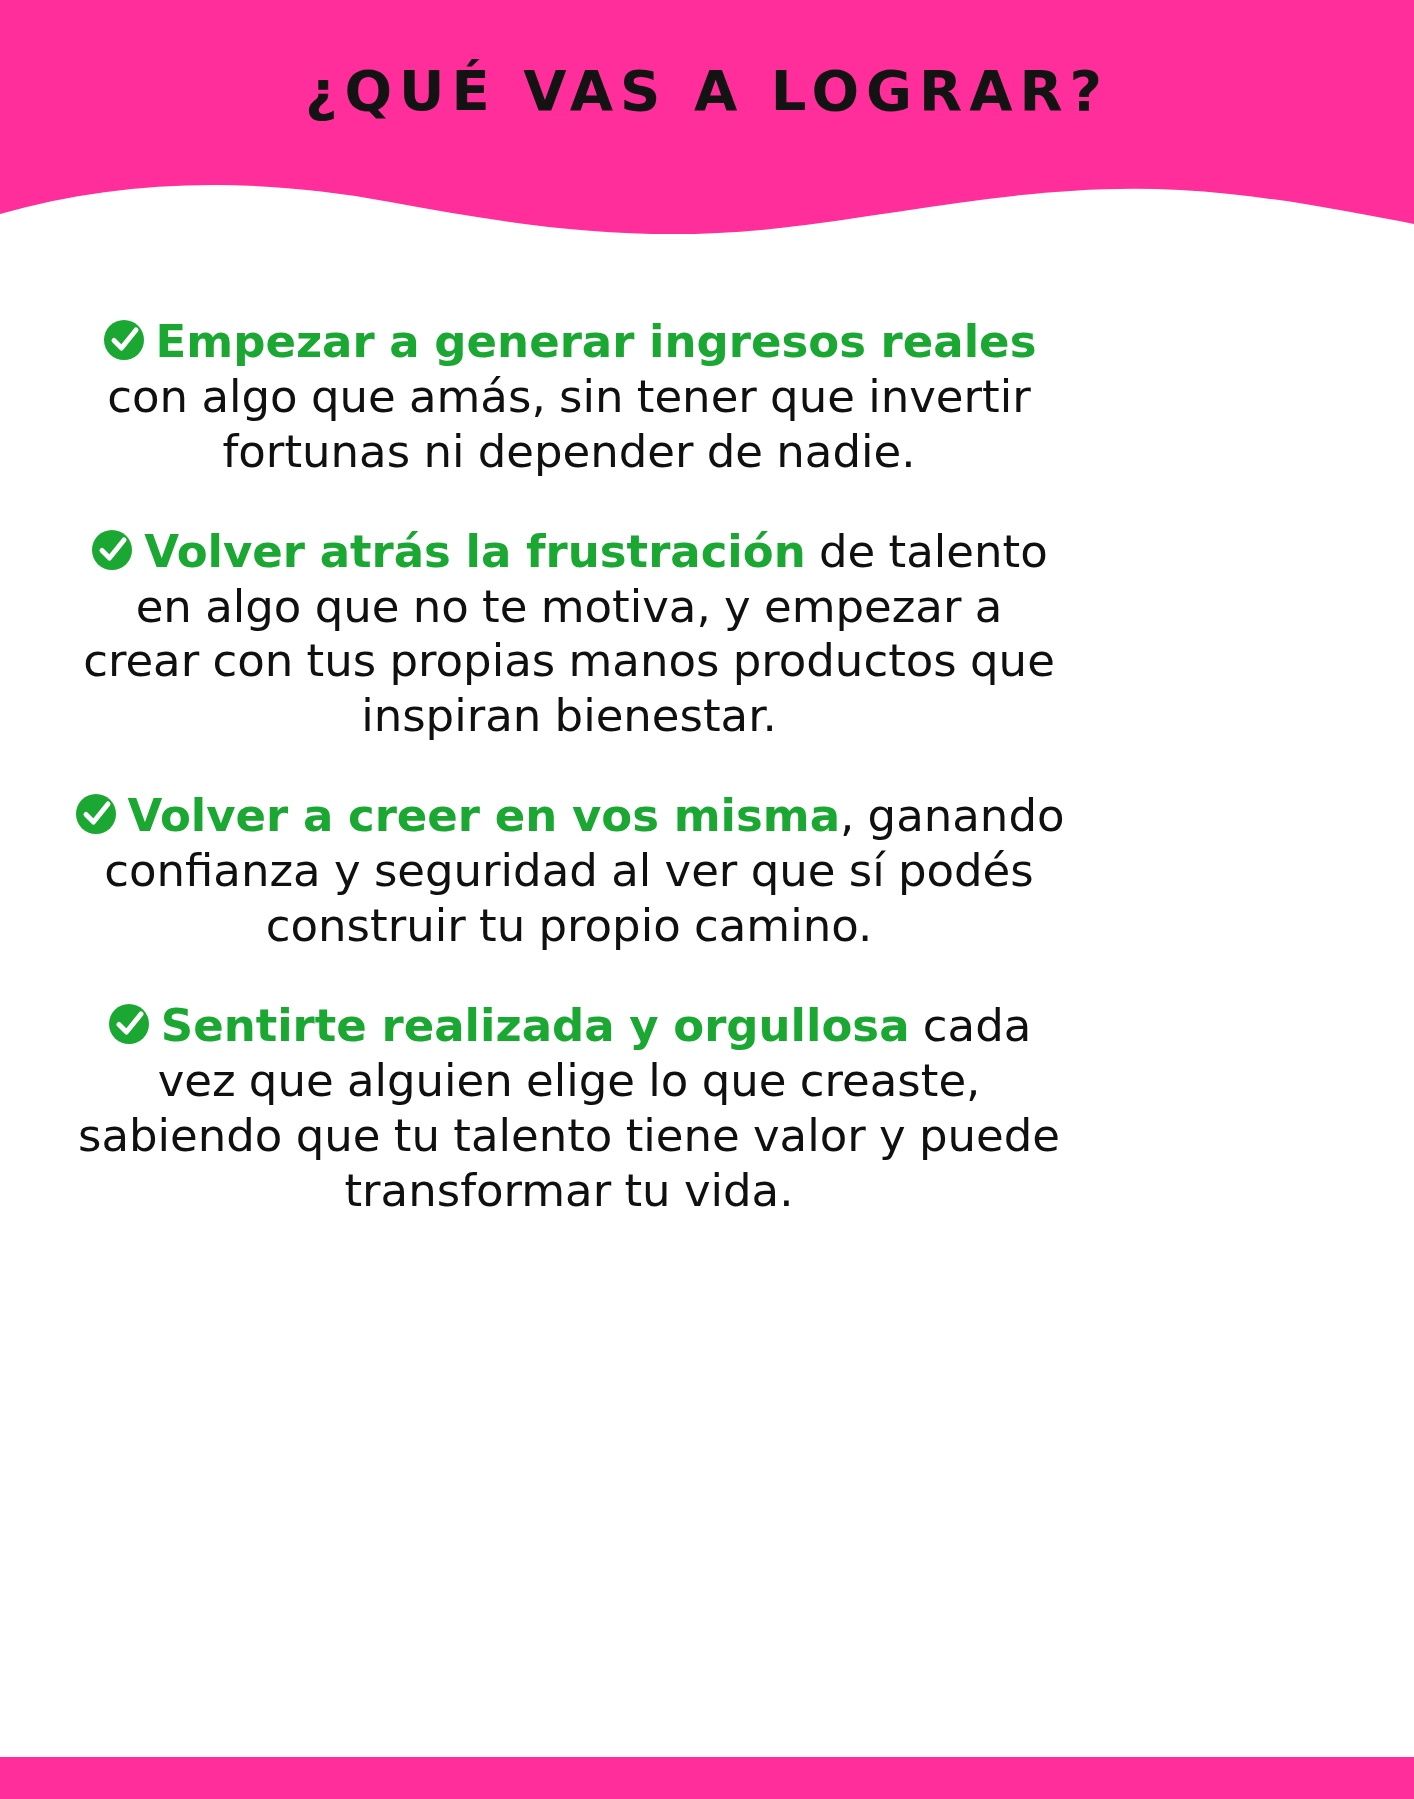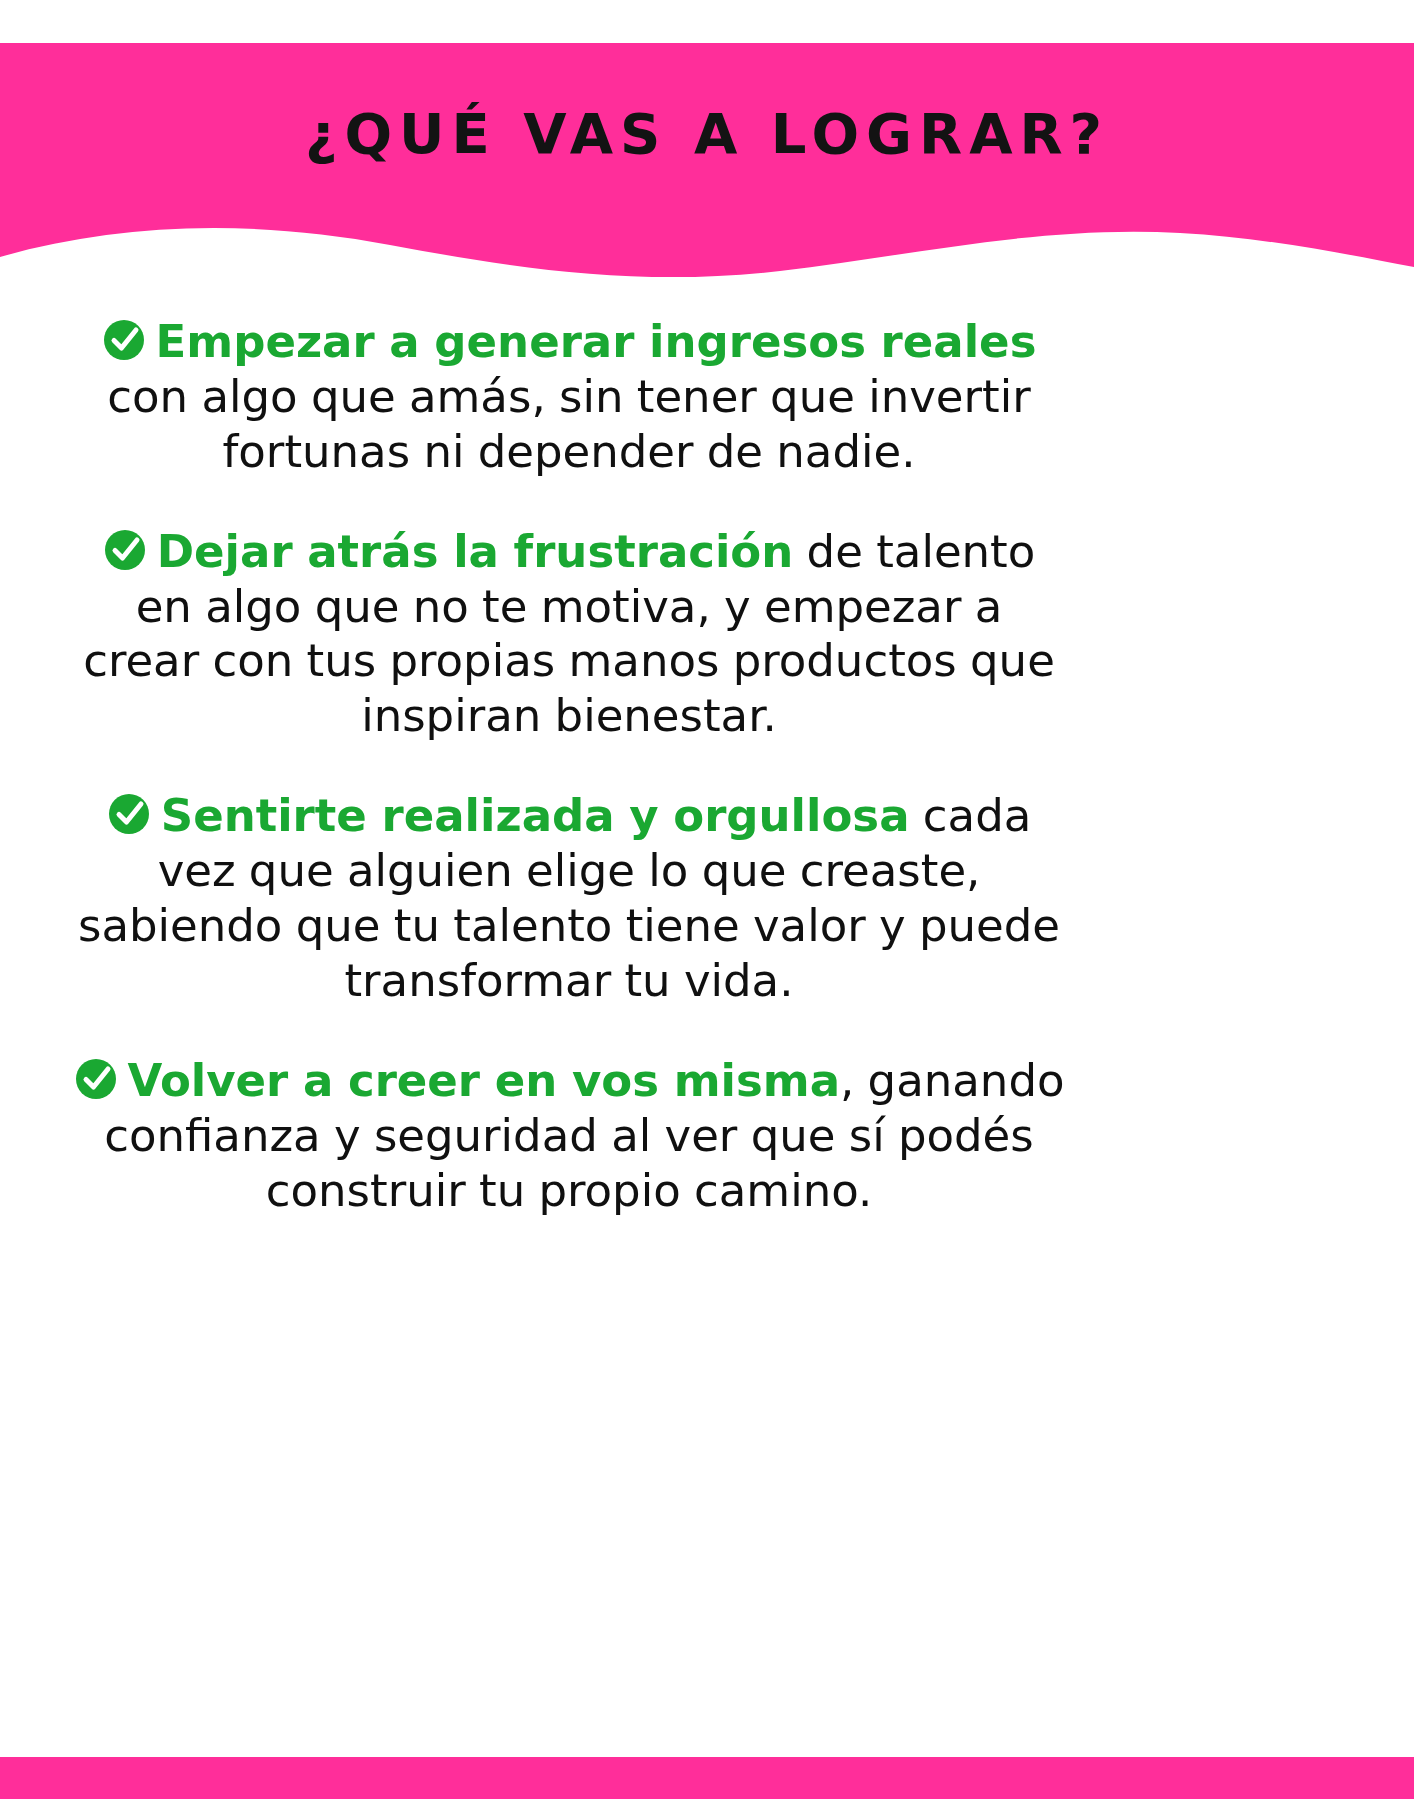--- a/index.html
+++ b/index.html
@@ -17,21 +17,20 @@
 
   
   .header-band {
     position: absolute;
     top: 0;
     left: 0;
     width: 1414px;
     height: 250px;
     background: #ff2e9a;
     overflow: hidden;
-    margin-top: 43px;
   }
   .header-title {
     position: absolute;
     top: 58px;
     left: 0;
     width: 1414px;
     text-align: center;
     font-family: "DejaVu Sans", sans-serif;
     font-weight: bold;
     font-size: 56px;
@@ -115,37 +114,37 @@
       </svg>
     </span><span class="lead">Empezar a generar ingresos reales</span><span class="rest"> con algo que amás, sin tener que invertir fortunas ni depender de nadie.</span>
   </p>
 
   <p class="benefit">
     <span class="check">
       <svg width="44" height="44" viewBox="0 0 44 44">
         <circle cx="22" cy="22" r="20" fill="#1aa832"></circle>
         <path d="M12 22.5 L19.5 30 L34 12" stroke="#ffffff" stroke-width="5" fill="none" stroke-linecap="round" stroke-linejoin="round"></path>
       </svg>
-    </span><span class="lead">Dejar atrás la frustración</span><span class="rest"> de talento en algo que no te motiva, y empezar a crear con tus propias manos productos que inspiran bienestar.</span>
+    </span><span class="lead">Volver atrás la frustración</span><span class="rest"> de talento en algo que no te motiva, y empezar a crear con tus propias manos productos que inspiran bienestar.</span>
   </p>
 
+
+  <p class="benefit">
+    <span class="check">
+      <svg width="44" height="44" viewBox="0 0 44 44">
+        <circle cx="22" cy="22" r="20" fill="#1aa832"></circle>
+        <path d="M12 22.5 L19.5 30 L34 12" stroke="#ffffff" stroke-width="5" fill="none" stroke-linecap="round" stroke-linejoin="round"></path>
+      </svg>
+    </span><span class="lead">Volver a creer en vos misma</span><span class="rest">, ganando confianza y seguridad al ver que sí podés construir tu propio camino.</span>
+  </p>
 
   <p class="benefit">
     <span class="check">
       <svg width="44" height="44" viewBox="0 0 44 44">
         <circle cx="22" cy="22" r="20" fill="#1aa832"></circle>
         <path d="M12 22.5 L19.5 30 L34 12" stroke="#ffffff" stroke-width="5" fill="none" stroke-linecap="round" stroke-linejoin="round"></path>
       </svg>
     </span><span class="lead">Sentirte realizada y orgullosa</span><span class="rest"> cada vez que alguien elige lo que creaste, sabiendo que tu talento tiene valor y puede transformar tu vida.</span>
   </p>
 
-  <p class="benefit">
-    <span class="check">
-      <svg width="44" height="44" viewBox="0 0 44 44">
-        <circle cx="22" cy="22" r="20" fill="#1aa832"></circle>
-        <path d="M12 22.5 L19.5 30 L34 12" stroke="#ffffff" stroke-width="5" fill="none" stroke-linecap="round" stroke-linejoin="round"></path>
-      </svg>
-    </span><span class="lead">Volver a creer en vos misma</span><span class="rest">, ganando confianza y seguridad al ver que sí podés construir tu propio camino.</span>
-  </p>
-
 </div>
 
 <div class="footer-band"></div>
 
 </body></html>

